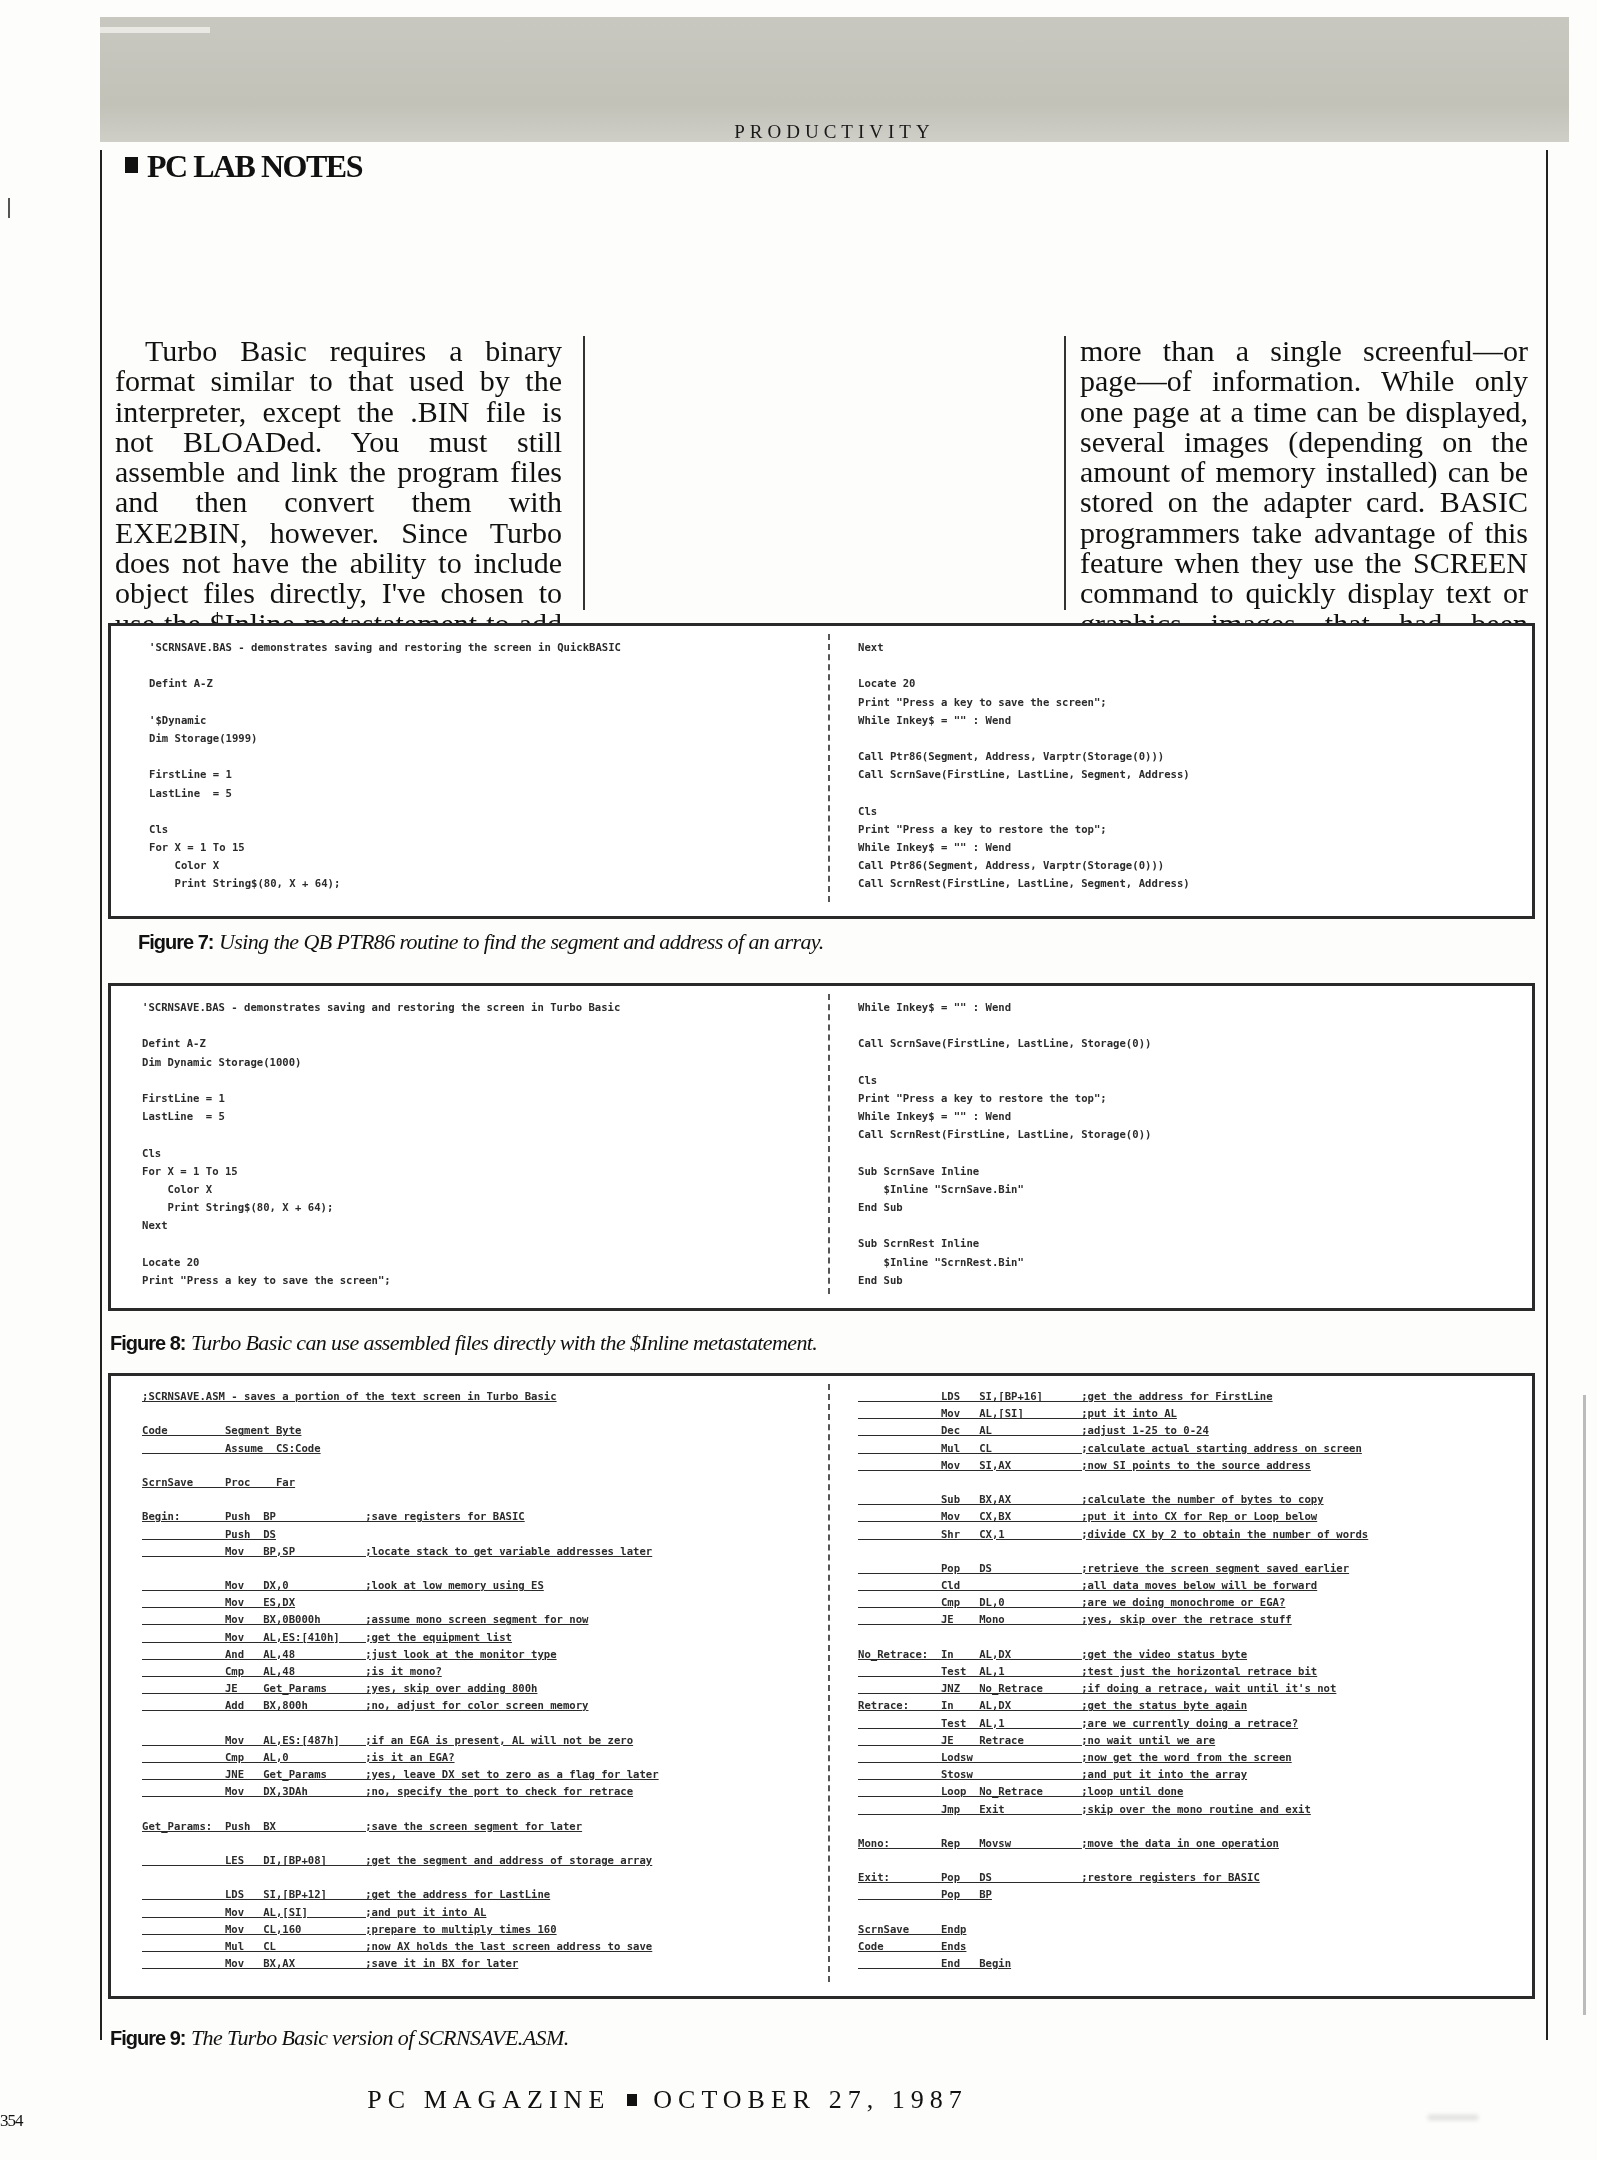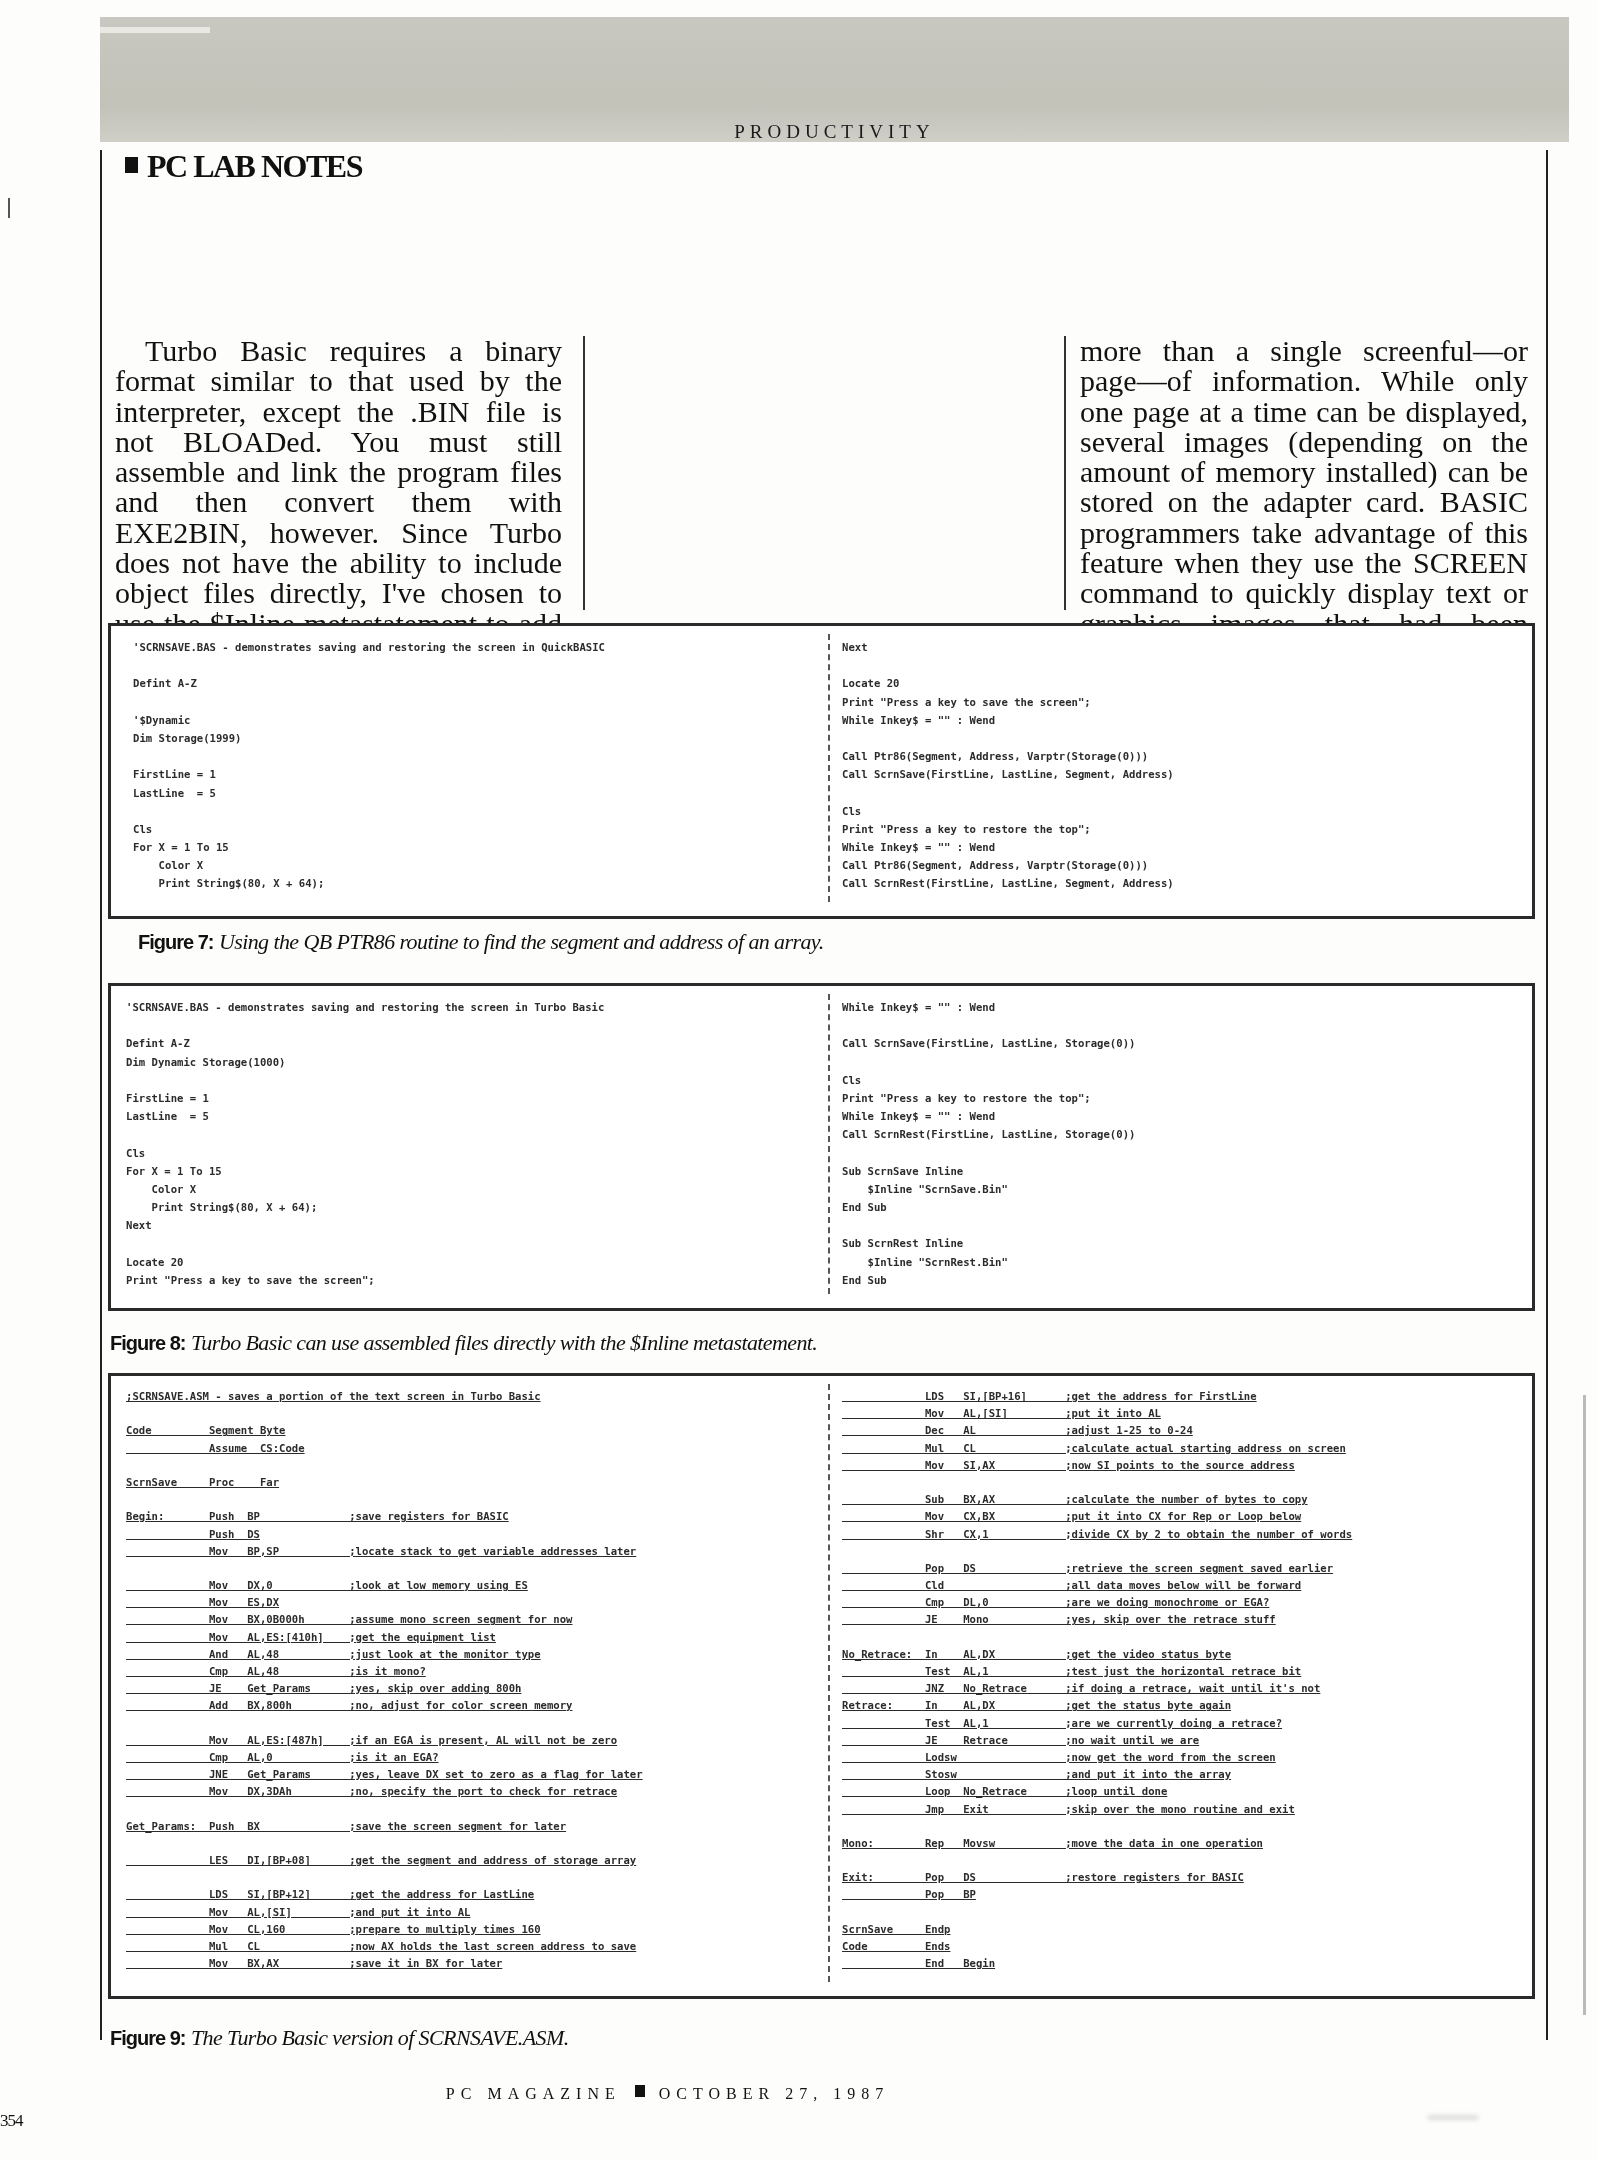--- a/index.html
+++ b/index.html
@@ -28,32 +28,32 @@
   .col2 { left: 598px; }
   .col3 { left: 1080px; width: 448px; }
   .rule { position: absolute; top: 336px; width: 2px; height: 274px; background: #333; }
   .rule1 { left: 583px; }
   .rule2 { left: 1064px; }
   .subhead { font-weight: bold; letter-spacing: -0.5px; }
   .gap { height: 30px; }
 
   .codebox { position: absolute; border: 3px solid #2a2a2a; background: #fff; }
   .codecol { position: absolute; top: 12px; font-family: "DejaVu Sans Mono", monospace; font-weight: bold;
-             font-size: 10.6px; line-height: 18.2px; white-space: pre; color: #2b2b2b; }
+             font-size: 10.6px; line-height: 18.2px; white-space: pre; color: #2b2b2b; margin-left: 16px; }
   .codecol.sm { line-height: 17.2px; text-decoration: underline; }
   .codecol .ln { display: block; height: 18.2px; }
   .codecol.sm .ln { height: 17.2px; }
   .codesplit { position: absolute; top: 8px; width: 1px; border-left: 2px dashed #555; }
 
   .caption { position: absolute; left: 110px; font-size: 22px; }
   .caption .fig { font-family: "Liberation Sans", sans-serif; font-weight: bold; letter-spacing: -1px; font-size: 20px; }
   .caption .txt { font-style: italic; letter-spacing: -0.6px; }
 
   .footer { position: absolute; top: 2085px; left: 0; width: 1335px; text-align: center;
-            font-size: 16px; letter-spacing: 6px; }
+            font-size: 26px; letter-spacing: 6px; }
   .footer .sq { display: inline-block; width: 10px; height: 12px; background: #111; vertical-align: 2px; margin: 0 4px; }
   .pagenum { position: absolute; top: 2111px; left: 0; width: 1559px; text-align: left; font-size: 17px; letter-spacing: -1px; }
   .smudge { position: absolute; left: 1428px; top: 2115px; width: 50px; height: 5px; background: #ddd; filter: blur(2px); }
   .edge-mark { position: absolute; left: 8px; top: 198px; width: 2px; height: 20px; background: #555; }
   .rightedge { position: absolute; left: 1583px; top: 1395px; width: 3px; height: 620px; background: #bbb; }
 </style>
 </head>
 <body>
 
 <div class="topband">

